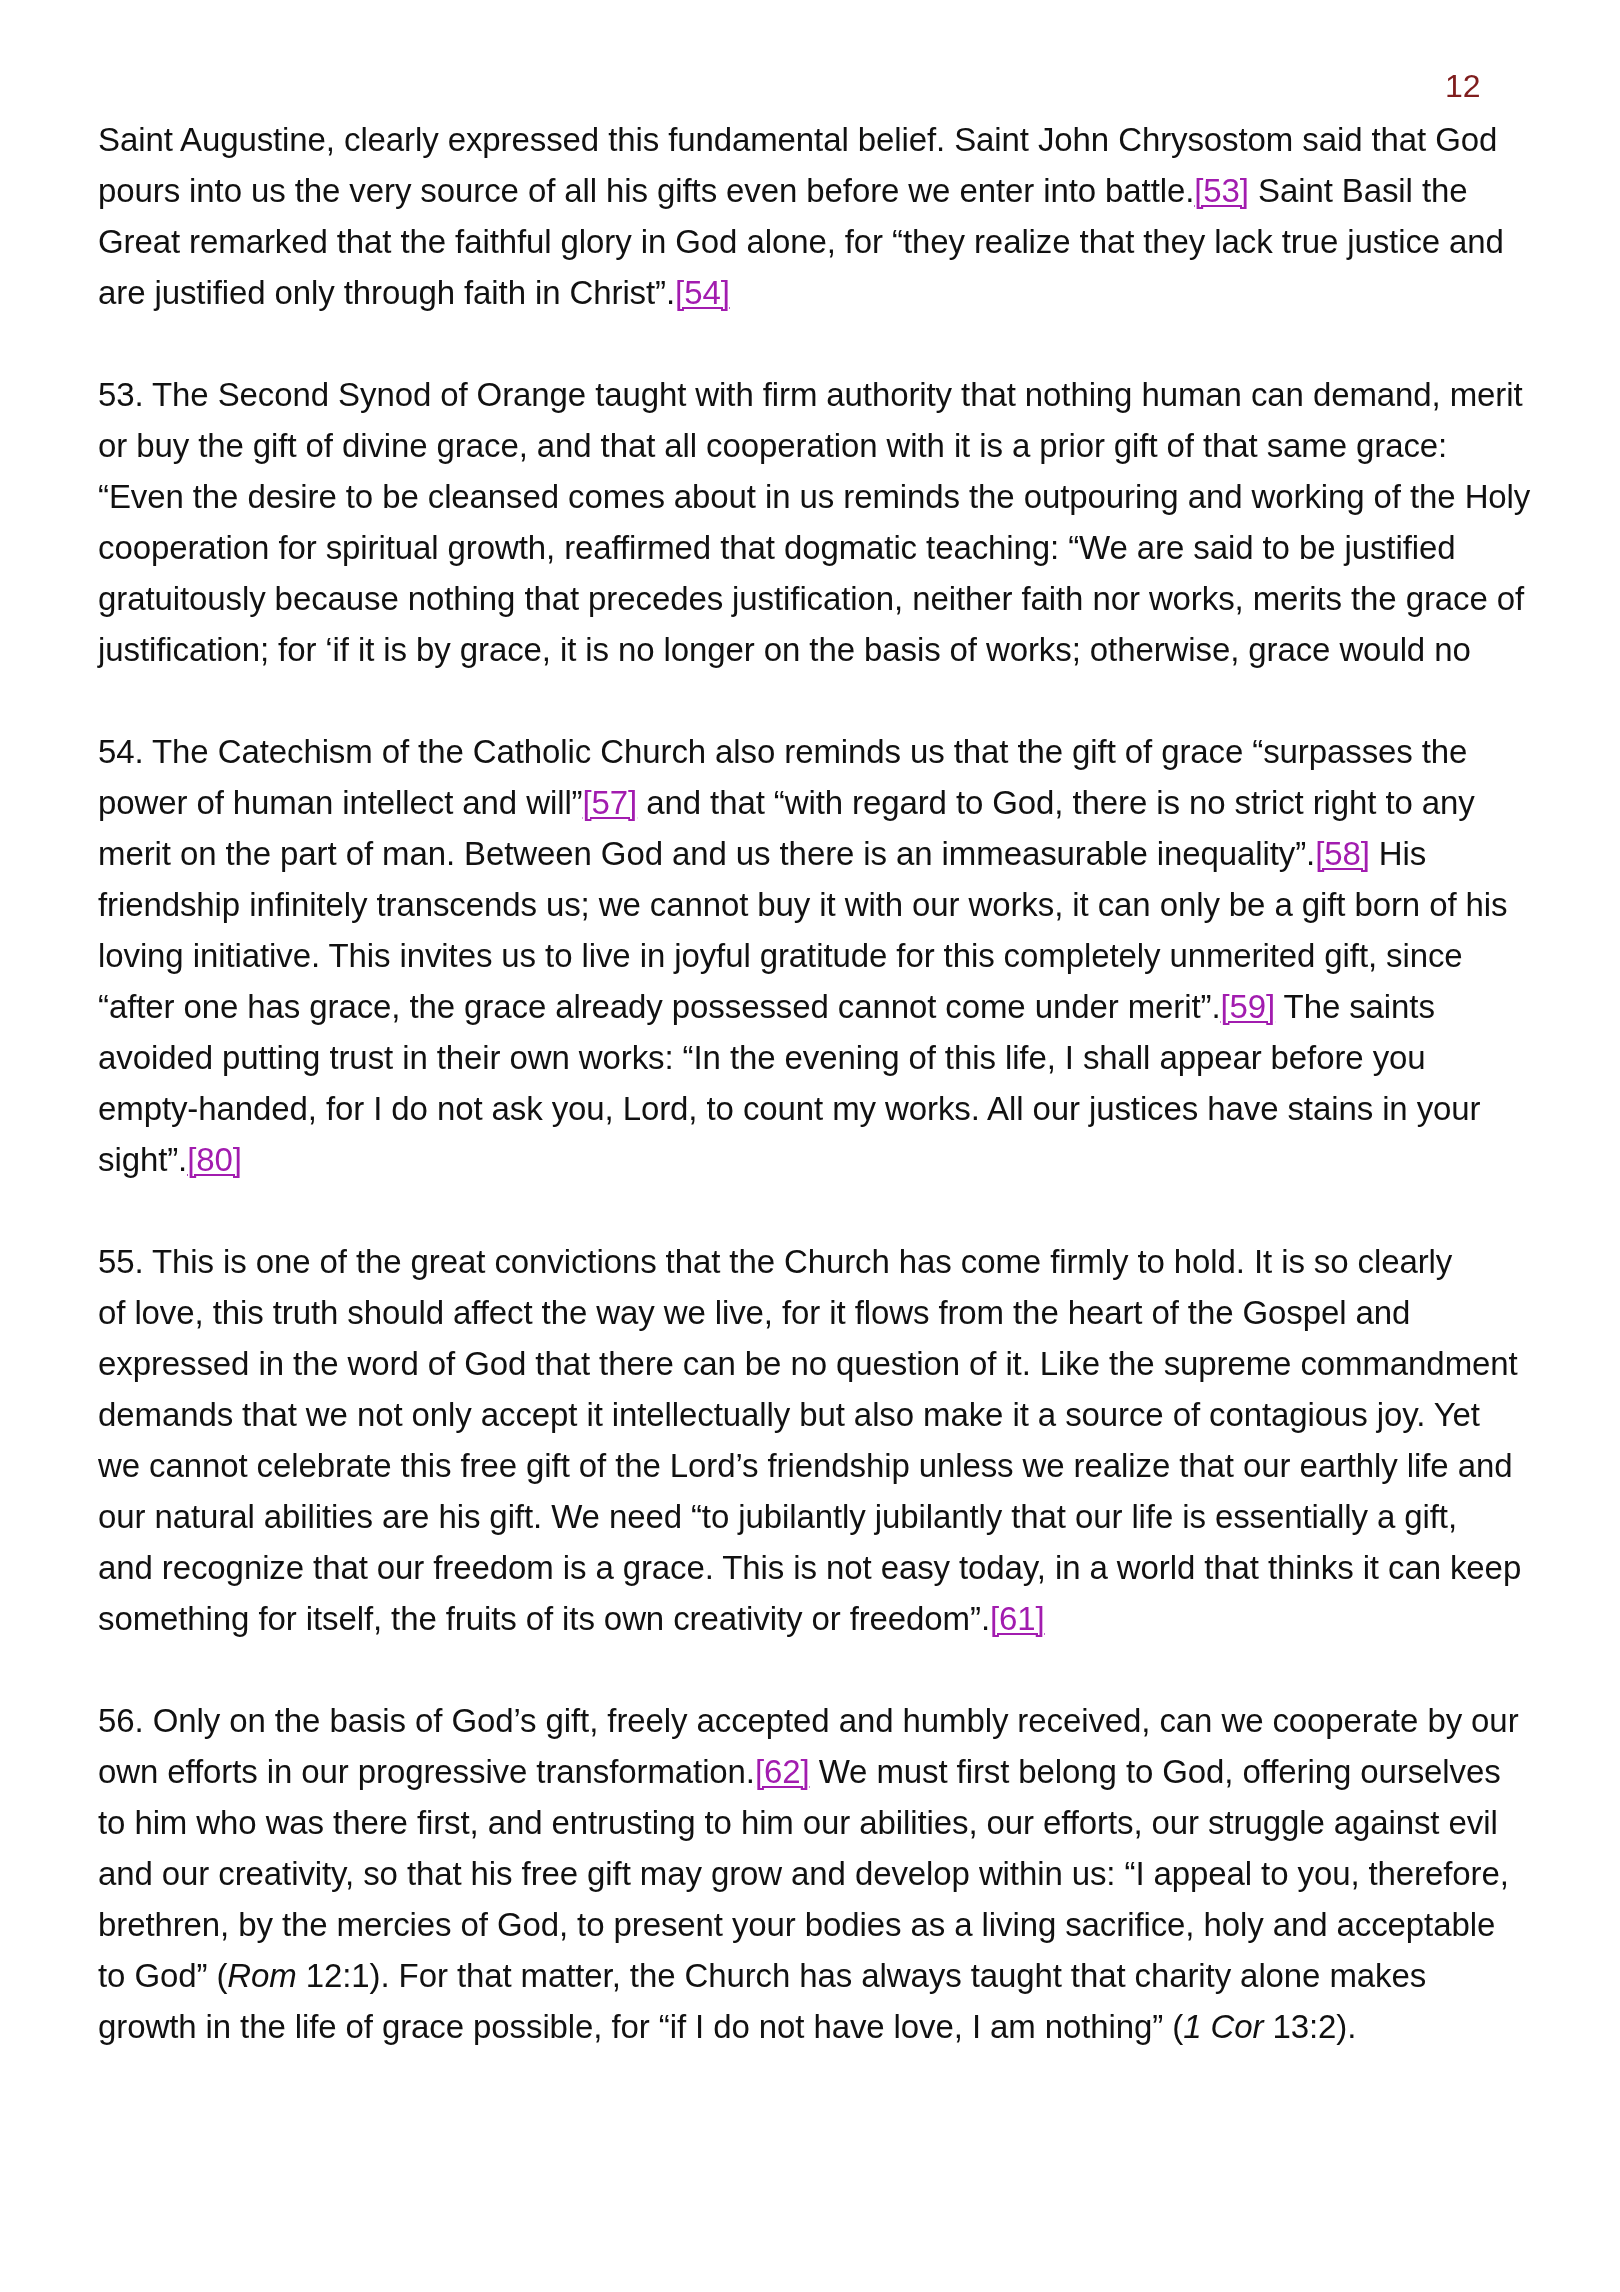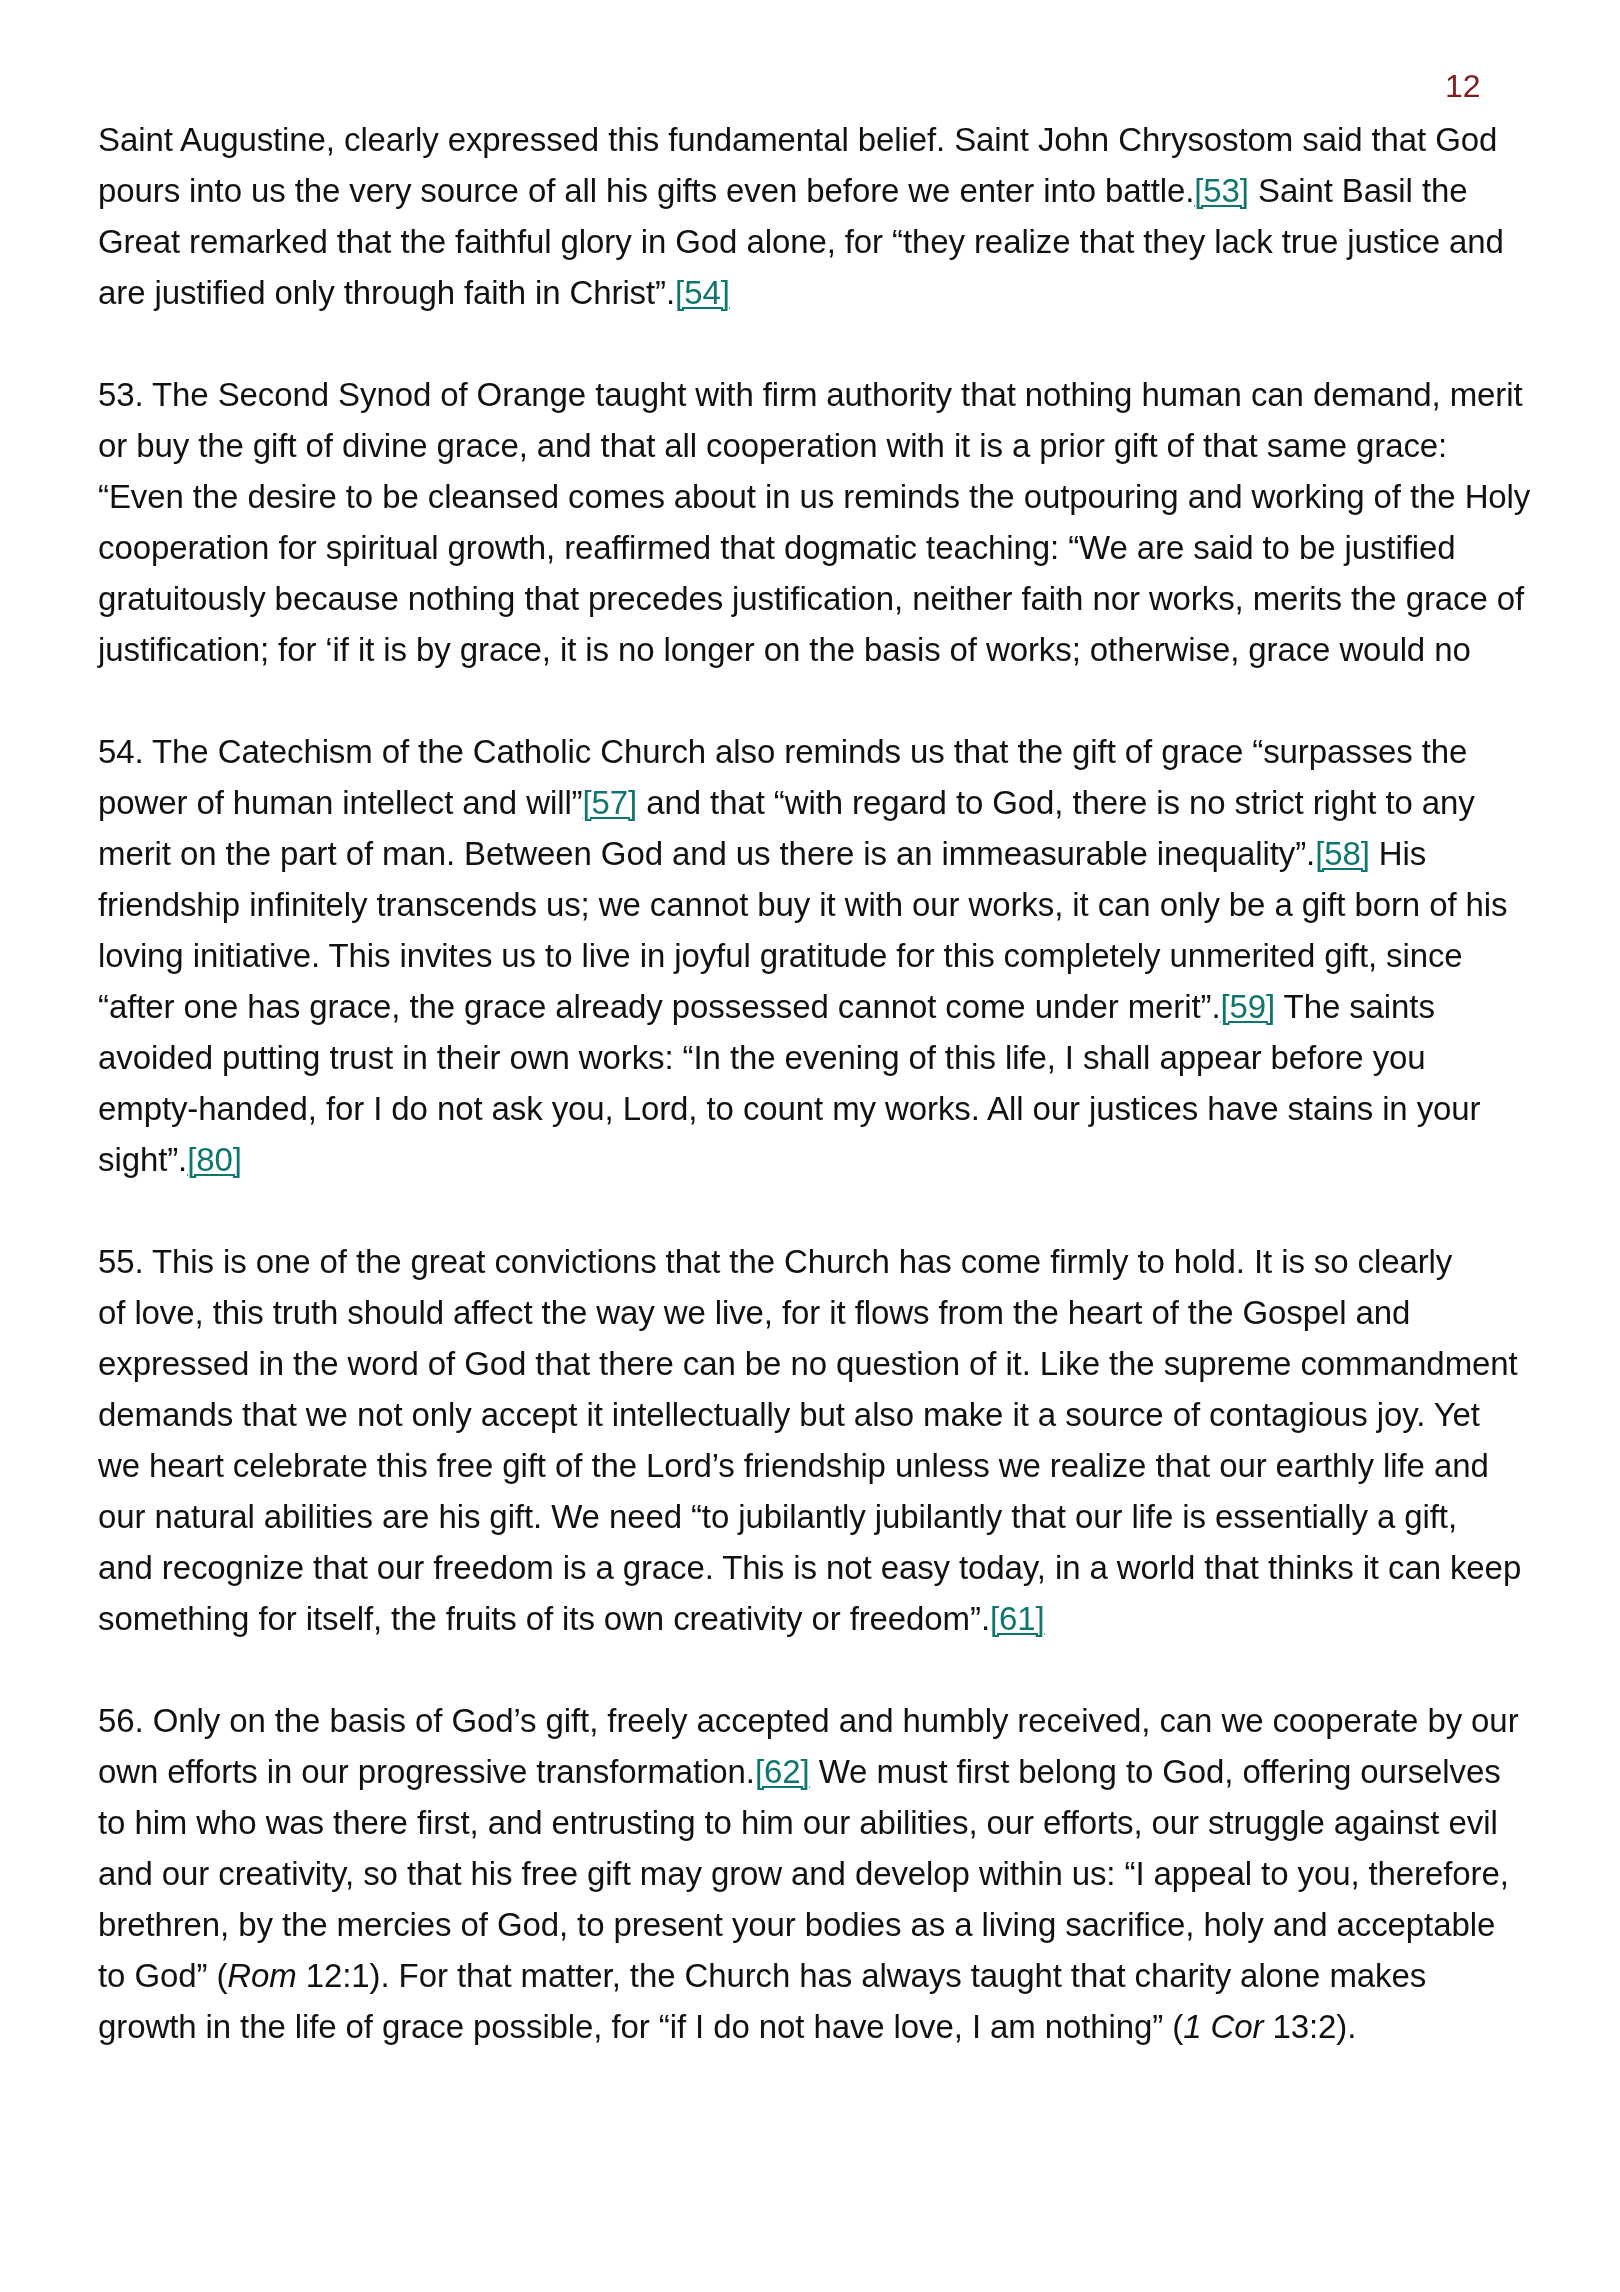--- a/index.html
+++ b/index.html
@@ -15,21 +15,21 @@
       position: absolute; top: 114px; left: 98px; width: 1441px;
     }
     p.para {
       margin: 0 0 51px 0;
       font-size: 33px; line-height: 51px;
       letter-spacing: -0.1px;
       white-space: nowrap;
     }
     p.para .line { display: block; }
     a.fn {
-      color: #0f766e; text-decoration: underline; text-underline-offset: 2.9px;
+      color: #a21caf; text-decoration: underline; text-underline-offset: 2.9px;
       text-decoration-thickness: 2px;
     }
     i { font-style: italic; }
   </style>
 </head>
 <body>
 
 <div class="page-number">12</div>
 
 <div class="content" id="content">
@@ -56,21 +56,21 @@
       <span class="line"><span>“after one has grace, the grace already possessed cannot come under merit”.</span><a class="fn" href="#">[59]</a><span> The saints</span></span>
       <span class="line"><span>avoided putting trust in their own works: “In the evening of this life, I shall appear before you</span></span>
       <span class="line"><span>empty-handed, for I do not ask you, Lord, to count my works. All our justices have stains in your</span></span>
       <span class="line"><span>sight”.</span><a class="fn" href="#">[80]</a></span>
     </p>
     <p class="para">
       <span class="line"><span>55. This is one of the great convictions that the Church has come firmly to hold. It is so clearly</span></span>
       <span class="line"><span>of love, this truth should affect the way we live, for it flows from the heart of the Gospel and</span></span>
       <span class="line"><span>expressed in the word of God that there can be no question of it. Like the supreme commandment</span></span>
       <span class="line"><span>demands that we not only accept it intellectually but also make it a source of contagious joy. Yet</span></span>
-      <span class="line"><span>we heart celebrate this free gift of the Lord’s friendship unless we realize that our earthly life and</span></span>
+      <span class="line"><span>we cannot celebrate this free gift of the Lord’s friendship unless we realize that our earthly life and</span></span>
       <span class="line"><span>our natural abilities are his gift. We need “to jubilantly jubilantly that our life is essentially a gift,</span></span>
       <span class="line"><span>and recognize that our freedom is a grace. This is not easy today, in a world that thinks it can keep</span></span>
       <span class="line"><span>something for itself, the fruits of its own creativity or freedom”.</span><a class="fn" href="#">[61]</a></span>
     </p>
     <p class="para">
       <span class="line"><span>56. Only on the basis of God’s gift, freely accepted and humbly received, can we cooperate by our</span></span>
       <span class="line"><span>own efforts in our progressive transformation.</span><a class="fn" href="#">[62]</a><span> We must first belong to God, offering ourselves</span></span>
       <span class="line"><span>to him who was there first, and entrusting to him our abilities, our efforts, our struggle against evil</span></span>
       <span class="line"><span>and our creativity, so that his free gift may grow and develop within us: “I appeal to you, therefore,</span></span>
       <span class="line"><span>brethren, by the mercies of God, to present your bodies as a living sacrifice, holy and acceptable</span></span>

